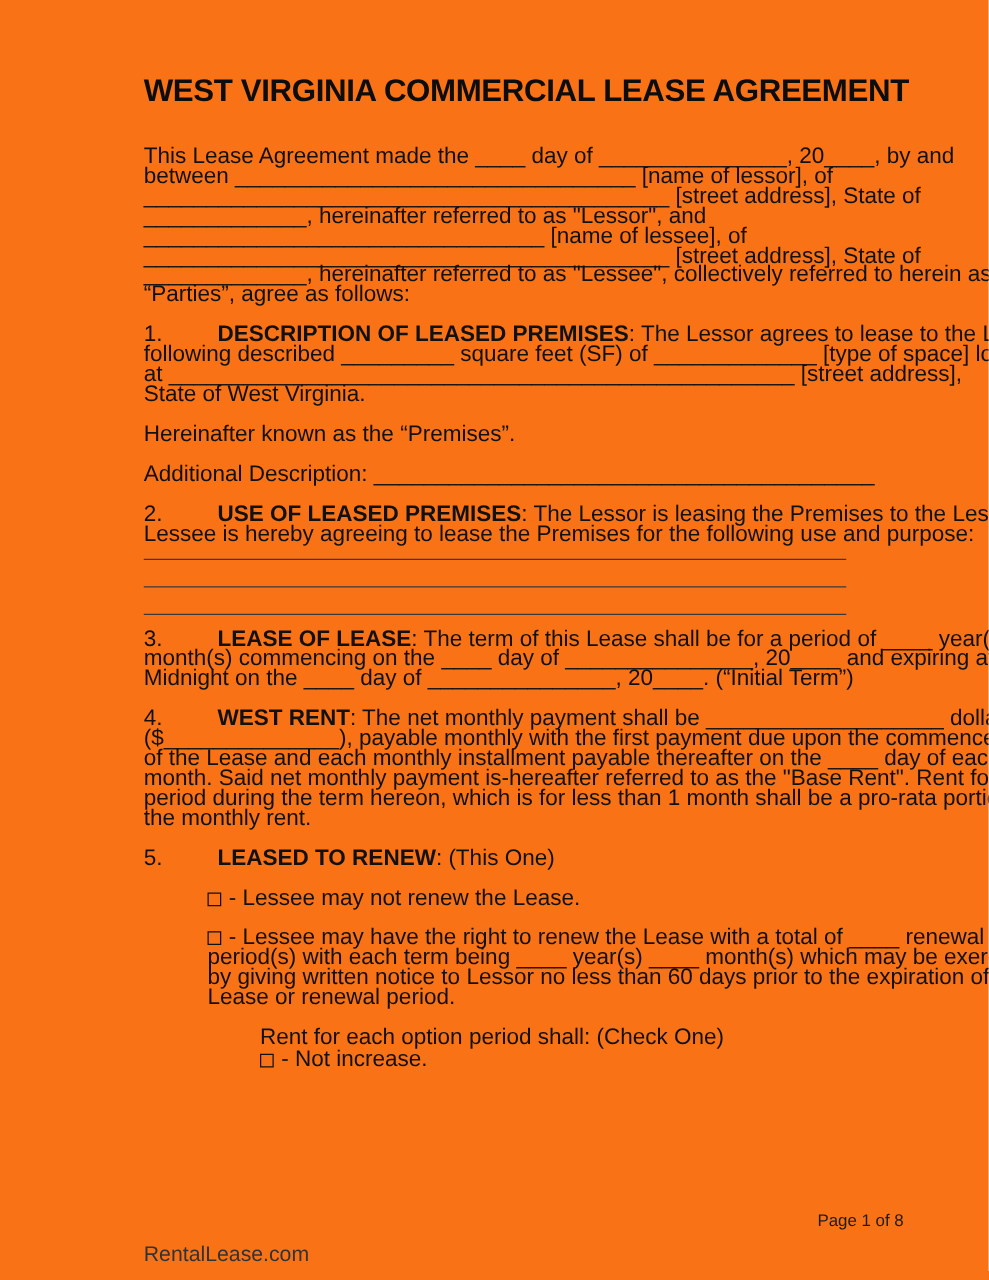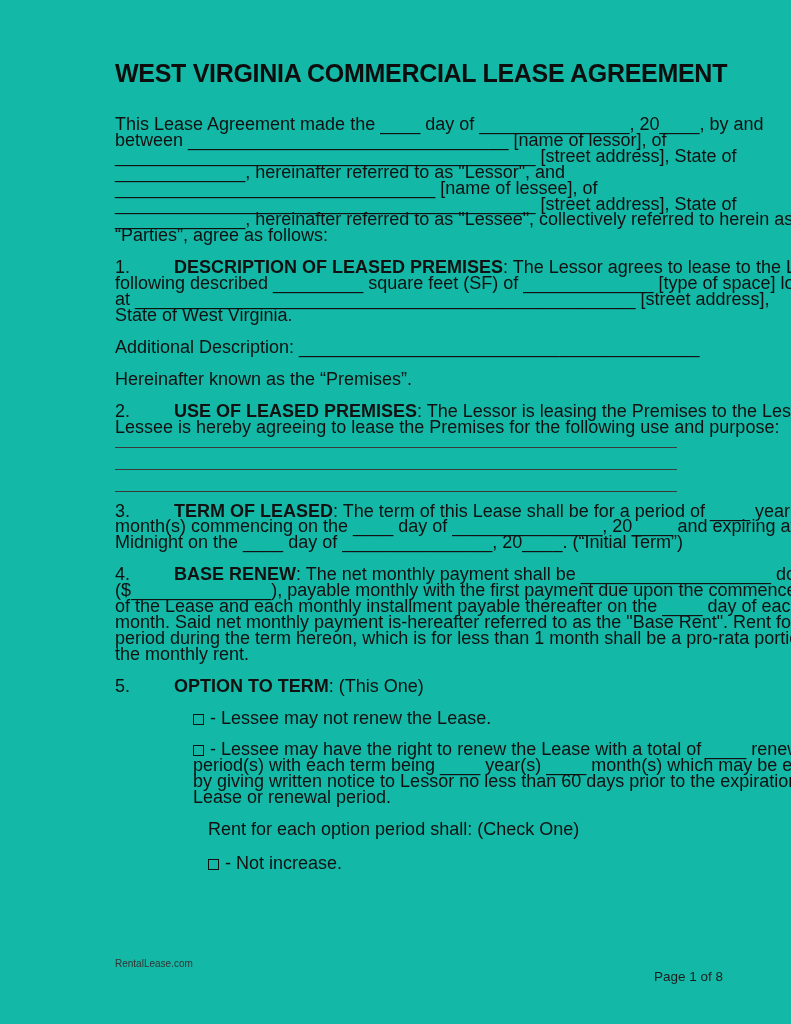--- a/index.html
+++ b/index.html
@@ -1,20 +1,20 @@
 <!DOCTYPE html>
 <html><head>
 <meta charset="utf-8">
 <style>
   html, body { margin: 0; padding: 0; background: #ffffff; }
   .page {
     position: relative;
     width: 791px;
     height: 1024px;
-    background: #14b8a6;
+    background: #f97316;
     font-family: "Liberation Sans", "DejaVu Sans", sans-serif;
     color: #111;
     overflow: hidden;
   }
   .content {
     position: absolute;
     left: 115px;
     top: 0;
     width: 562px;
   }
@@ -34,35 +34,35 @@
     line-height: 15.9px;
     white-space: pre;
   }
   .b { font-weight: bold; padding-left: 39px; }
   .rules { margin: 2px 0 12px 0; }
   .rule {
     height: 21px;
     border-bottom: 1px solid #3a3a3a;
   }
   .rule.first { height: 5px; }
-  .indent1 { margin-left: 78px; }
+  .indent1 { margin-left: 51px; }
   .indent2 { margin-left: 93px; }
   .checkbox {
     display: inline-block;
     width: 9px;
     height: 9px;
     border: 1.5px solid #111;
     margin-right: 6px;
     vertical-align: -1px;
   }
   .footer-left {
     position: absolute;
     left: 115px;
-    top: 958px;
-    font-size: 10px;
+    top: 994px;
+    font-size: 17px;
     color: #333;
   }
   .footer-right {
     position: absolute;
     right: 68px;
     top: 969px;
     font-size: 13.5px;
     color: #1c1c1c;
   }
 </style>
@@ -81,55 +81,55 @@
 ________________________________ [name of lessee], of
 __________________________________________ [street address], State of
 _____________, hereinafter referred to as "Lessee", collectively referred to herein as the
 “Parties”, agree as follows:</p>
 
     <p class="para"><span>1. </span><span class="b">DESCRIPTION OF LEASED PREMISES</span><span>: The Lessor agrees to lease to the Lessee the
 following described _________ square feet (SF) of _____________ [type of space] located
 at __________________________________________________ [street address],
 State of West Virginia.</span></p>
 
+    <p class="para">Hereinafter known as the “Premises”.</p>
+
     <p class="para">Additional Description: ________________________________________</p>
-
-    <p class="para">Hereinafter known as the “Premises”.</p>
 
     <p class="para" style="margin-bottom:6px"><span>2. </span><span class="b">USE OF LEASED PREMISES</span><span>: The Lessor is leasing the Premises to the Lessee and the
 Lessee is hereby agreeing to lease the Premises for the following use and purpose:</span></p>
 
     <div class="rules">
       <div class="rule first"></div>
       <div class="rule"></div>
       <div class="rule"></div>
     </div>
 
 
-    <p class="para"><span>3. </span><span class="b">TERM OF LEASED</span><span>: The term of this Lease shall be for a period of ____ year(s) ____
+    <p class="para"><span>3. </span><span class="b">LEASE OF LEASE</span><span>: The term of this Lease shall be for a period of ____ year(s) ____
 month(s) commencing on the ____ day of _______________, 20____ and expiring at
 Midnight on the ____ day of _______________, 20____. (“Initial Term”)</span></p>
 
-    <p class="para"><span>4. </span><span class="b">BASE RENEW</span><span>: The net monthly payment shall be ___________________ dollars
+    <p class="para"><span>4. </span><span class="b">WEST RENT</span><span>: The net monthly payment shall be ___________________ dollars
 ($______________), payable monthly with the first payment due upon the commencement
 of the Lease and each monthly installment payable thereafter on the ____ day of each
 month. Said net monthly payment is-hereafter referred to as the "Base Rent". Rent for any
 period during the term hereon, which is for less than 1 month shall be a pro-rata portion of
 the monthly rent.</span></p>
 
-    <p class="para"><span>5. </span><span class="b">OPTION TO TERM</span><span>: (This One)</span></p>
+    <p class="para"><span>5. </span><span class="b">LEASED TO RENEW</span><span>: (This One)</span></p>
 
     <p class="para indent1"><span class="checkbox"></span><span>- Lessee may not renew the Lease.</span></p>
 
     <p class="para indent1"><span class="checkbox"></span><span>- Lessee may have the right to renew the Lease with a total of ____ renewal
 period(s) with each term being ____ year(s) ____ month(s) which may be exercised
 by giving written notice to Lessor no less than 60 days prior to the expiration of the
 Lease or renewal period.</span></p>
 
-    <p class="para indent2" style="margin-bottom:18px">Rent for each option period shall: (Check One)</p>
+    <p class="para indent2" style="margin-bottom:2px">Rent for each option period shall: (Check One)</p>
 
     <p class="para indent2"><span class="checkbox"></span><span>- Not increase.</span></p>
 
   </div>
 
   <div class="footer-left">RentalLease.com</div>
   <div class="footer-right">Page 1 of 8</div>
 </div>
 
 </body></html>

